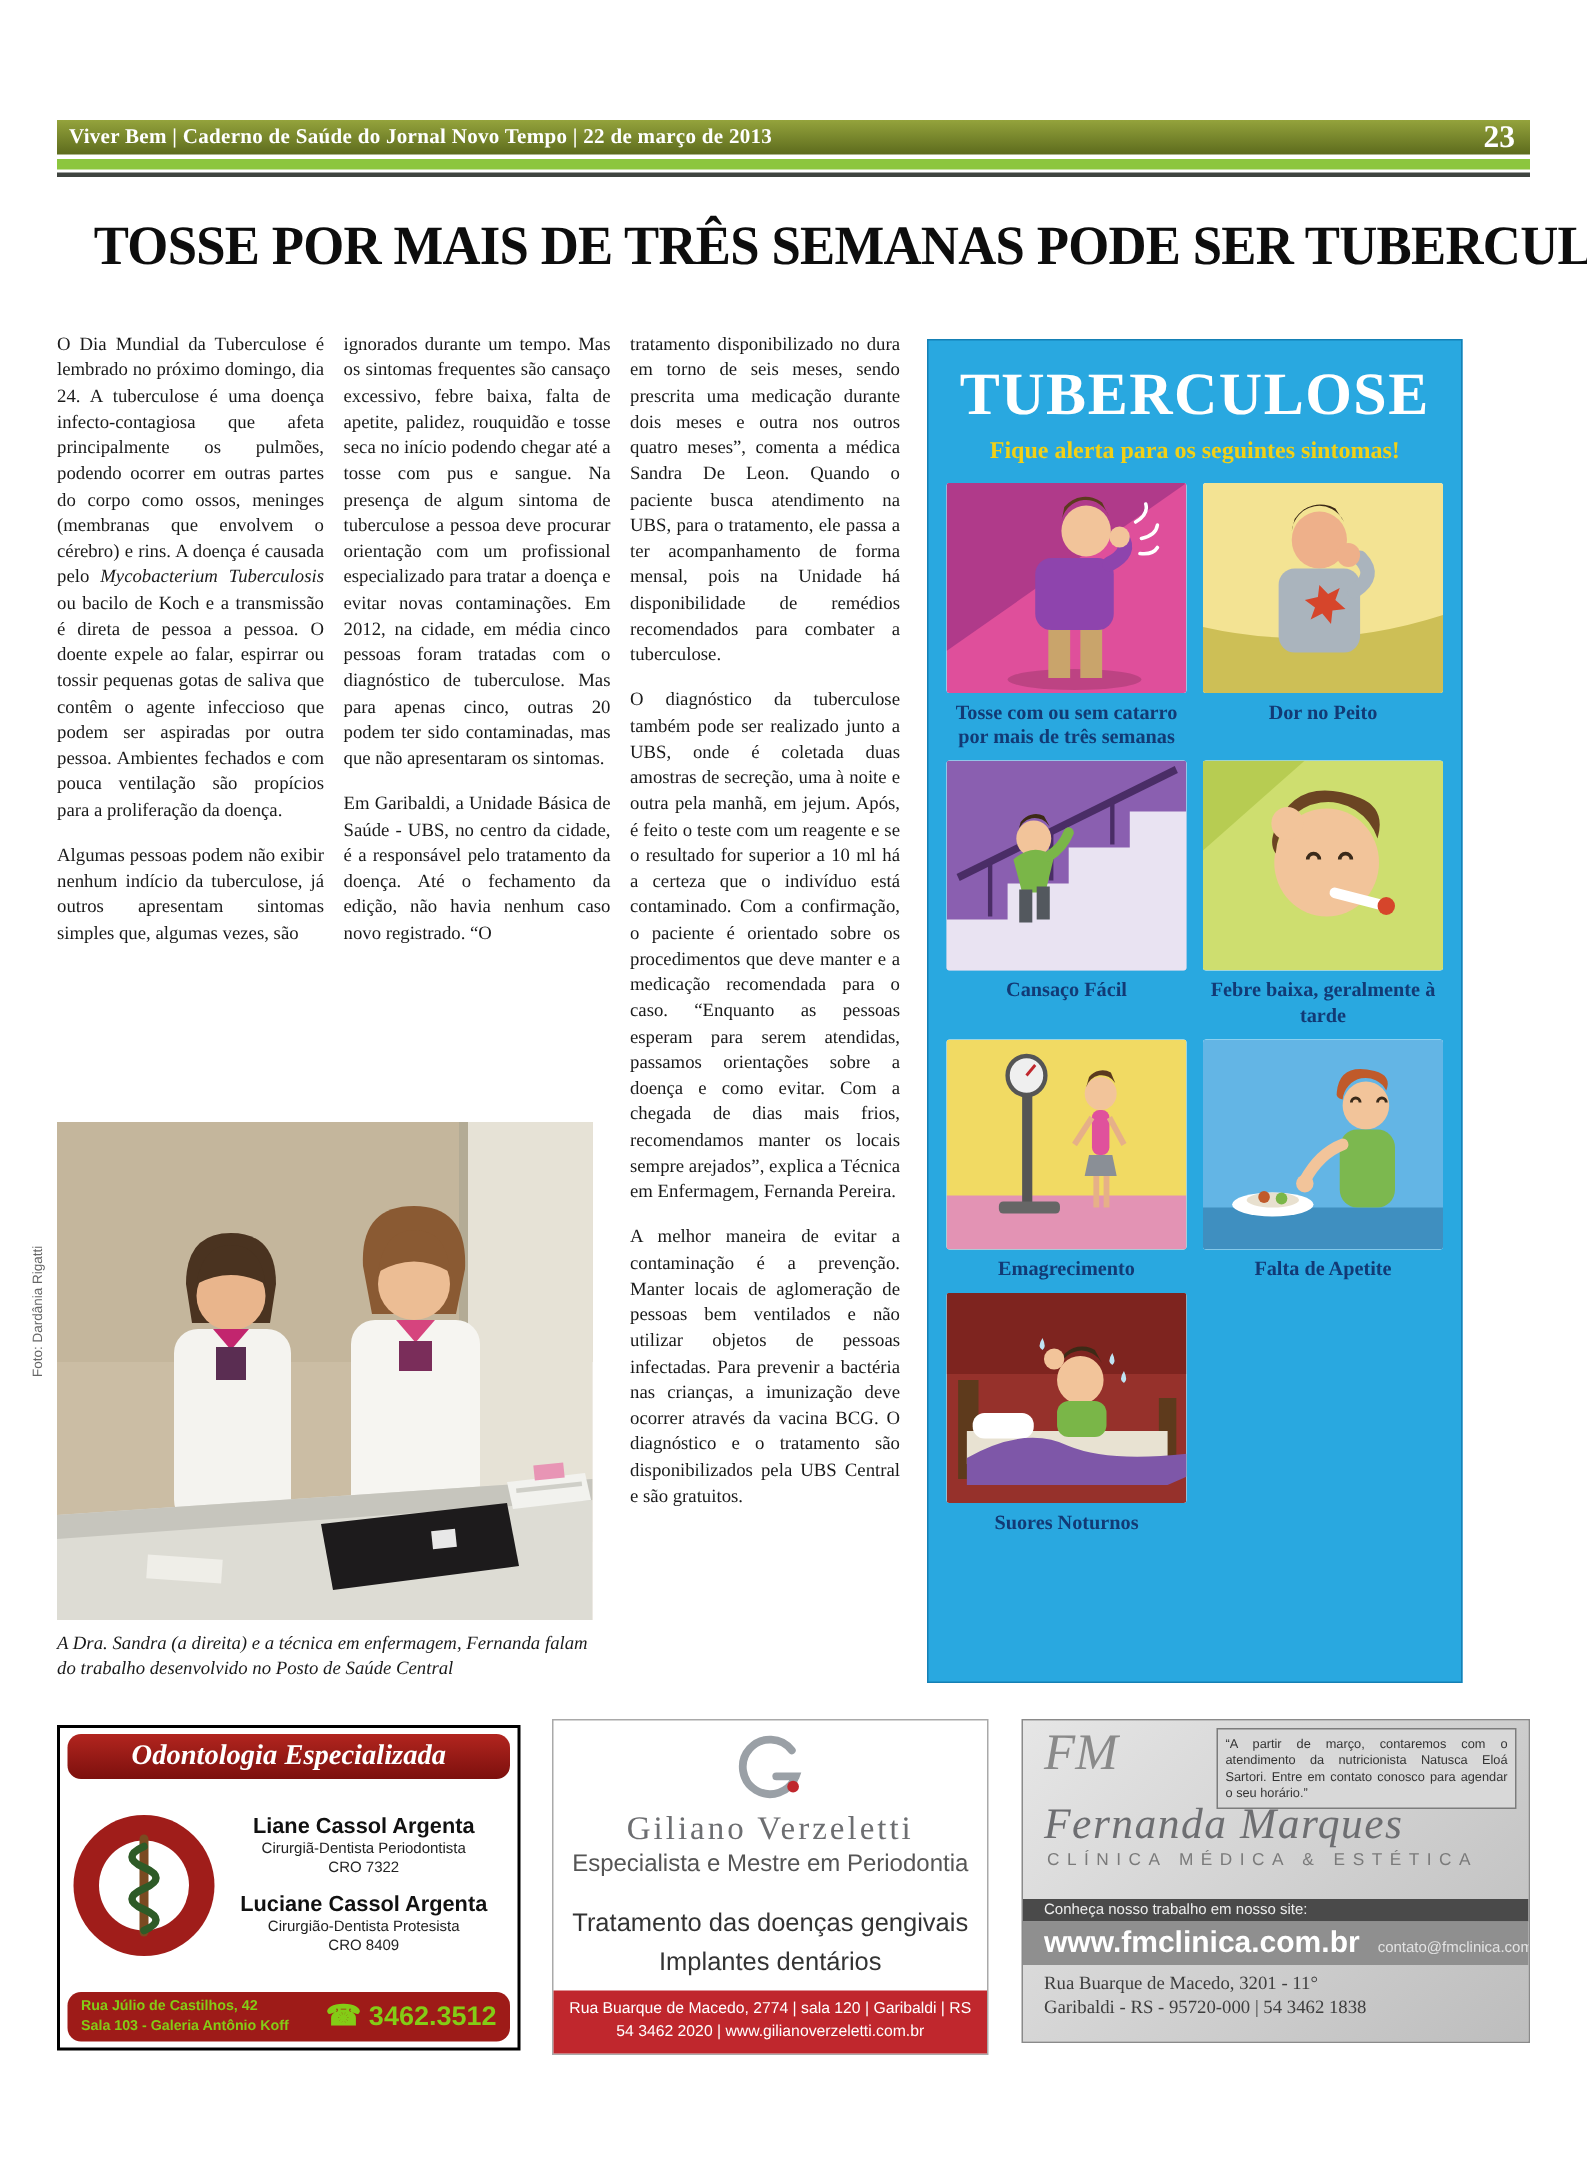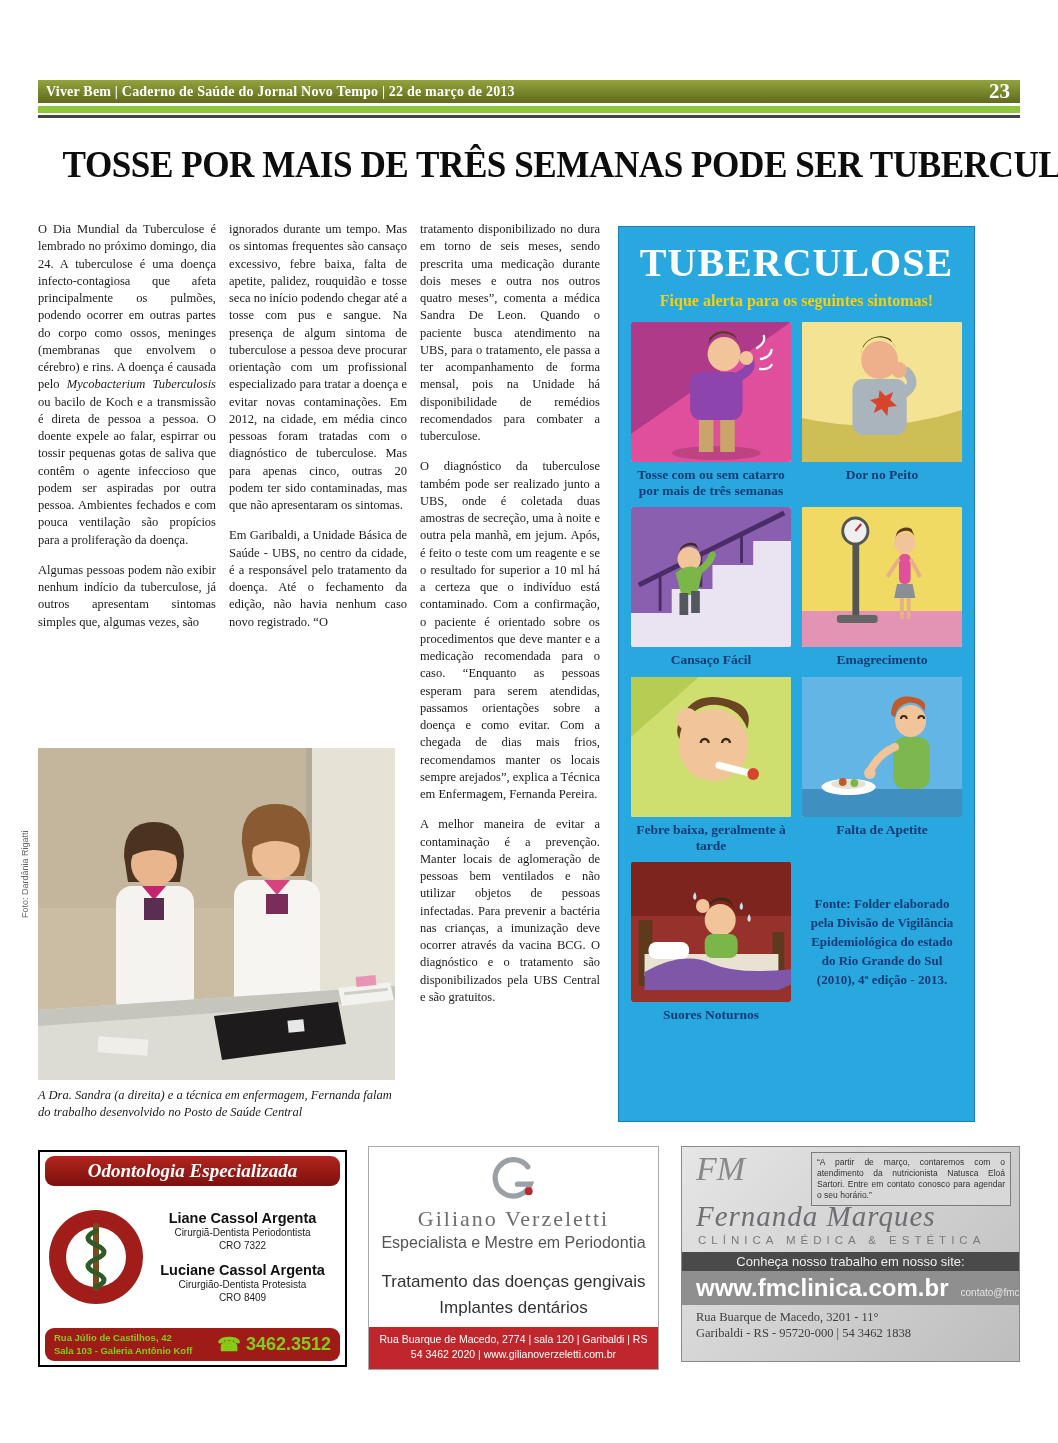--- a/index.html
+++ b/index.html
@@ -129,27 +129,27 @@
     width:200px; border:1px solid #7c7c7c; background:#d8d8d8; padding:4px 5px;
     font-family:"Liberation Sans", sans-serif; font-size:8.5px; color:#333;
     text-align:justify; line-height:1.3;
   }
   .fm-name { color:#6d6e71; font-size:29px; letter-spacing:1px; padding-left:14px; margin-top:-6px;font-style:italic; }
   .fm-sub {
     font-family:"Liberation Sans", sans-serif; font-size:11.5px; letter-spacing:5px;
     color:#7a7a7a; padding-left:16px; margin-top:1px;
   }
   .fm-strip-dark {
-    margin-top:6px; background:#4a4a4a; color:#eee; font-family:"Liberation Sans", sans-serif;
-    font-size:13px; padding:2px 14px;text-align:center;
+    margin-top:20px; background:#4a4a4a; color:#eee; font-family:"Liberation Sans", sans-serif;
+    font-size:10px; padding:2px 14px;
   }
   .fm-strip-site {
     background:#8f8f8f; color:#fff; display:flex; align-items:baseline; gap:12px; padding:3px 14px;
   }
-  .fm-site { font-family:"Liberation Sans", sans-serif; font-weight:bold; font-size:24px; }
+  .fm-site { font-family:"Liberation Sans", sans-serif; font-weight:bold; font-size:20px; }
   .fm-email { font-family:"Liberation Sans", sans-serif; font-size:10px; color:#e3e3e3; }
   .fm-addr { padding:4px 14px 0; color:#3e3e3e; font-size:12.5px; line-height:1.3; }
 </style>
 </head>
 <body>
 
 <div class="page">
 
   <header class="masthead">
     <div class="masthead-bar">
@@ -265,20 +265,36 @@
             <line x1="114" y1="56" x2="114" y2="26" stroke="#4a2d66" stroke-width="3"></line>
             <circle cx="60" cy="52" r="12" fill="#f2c49a"></circle>
             <path d="M49 48 a12 12 0 0 1 22 -4 l-4 -7 a13 13 0 0 0 -16 4 z" fill="#3c2a16"></path>
             <path d="M46 66 q14 -12 28 -2 l-6 24 l-16 0 z" fill="#7ab648"></path>
             <rect x="50" y="86" width="9" height="22" fill="#53585e"></rect>
             <rect x="62" y="84" width="9" height="22" fill="#53585e"></rect>
             <path d="M70 64 q10 -6 14 -16" stroke="#7ab648" stroke-width="7" fill="none" stroke-linecap="round"></path>
           </svg>
         </div>
         <figcaption class="symptom-label">Cansaço Fácil</figcaption>
+      </figure>
+
+      <figure class="symptom">
+        <div class="illus">
+          <svg viewBox="0 0 165 140" preserveAspectRatio="none">
+            <rect width="165" height="140" fill="#cede6f"></rect>
+            <path d="M0 0 L70 0 L0 60 Z" fill="#b7cc52"></path>
+            <circle cx="85" cy="68" r="36" fill="#f2c49a"></circle>
+            <path d="M50 62 a36 36 0 0 1 70 -10 q6 -20 -12 -27 q-44 -16 -58 20 q-5 10 0 17 z" fill="#6b4423"></path>
+            <circle cx="58" cy="42" r="11" fill="#f2c49a"></circle>
+            <path d="M72 66 a4 4 0 0 1 8 0 M94 66 a4 4 0 0 1 8 0" stroke="#3a2a1a" stroke-width="2.5" fill="none"></path>
+            <rect x="88" y="84" width="40" height="7" rx="3.5" fill="#ffffff" transform="rotate(14 88 84)"></rect>
+            <circle cx="126" cy="97" r="6" fill="#d6452b"></circle>
+          </svg>
+        </div>
+        <figcaption class="symptom-label">Febre baixa, geralmente à tarde</figcaption>
       </figure>
 
       <figure class="symptom">
         <div class="illus">
           <svg viewBox="0 0 165 140" preserveAspectRatio="none">
             <rect width="165" height="140" fill="#f1da63"></rect>
             <rect y="104" width="165" height="36" fill="#e393b4"></rect>
             <rect x="52" y="30" width="7" height="80" fill="#555555"></rect>
             <circle cx="55" cy="24" r="13" fill="#efefef" stroke="#555555" stroke-width="3"></circle>
             <line x1="55" y1="24" x2="61" y2="17" stroke="#c0272d" stroke-width="2"></line>
@@ -292,36 +308,20 @@
             <line x1="100" y1="52" x2="88" y2="70" stroke="#e6b088" stroke-width="4"></line>
             <line x1="112" y1="52" x2="122" y2="70" stroke="#e6b088" stroke-width="4"></line>
           </svg>
         </div>
         <figcaption class="symptom-label">Emagrecimento</figcaption>
       </figure>
 
       <figure class="symptom">
         <div class="illus">
           <svg viewBox="0 0 165 140" preserveAspectRatio="none">
-            <rect width="165" height="140" fill="#cede6f"></rect>
-            <path d="M0 0 L70 0 L0 60 Z" fill="#b7cc52"></path>
-            <circle cx="85" cy="68" r="36" fill="#f2c49a"></circle>
-            <path d="M50 62 a36 36 0 0 1 70 -10 q6 -20 -12 -27 q-44 -16 -58 20 q-5 10 0 17 z" fill="#6b4423"></path>
-            <circle cx="58" cy="42" r="11" fill="#f2c49a"></circle>
-            <path d="M72 66 a4 4 0 0 1 8 0 M94 66 a4 4 0 0 1 8 0" stroke="#3a2a1a" stroke-width="2.5" fill="none"></path>
-            <rect x="88" y="84" width="40" height="7" rx="3.5" fill="#ffffff" transform="rotate(14 88 84)"></rect>
-            <circle cx="126" cy="97" r="6" fill="#d6452b"></circle>
-          </svg>
-        </div>
-        <figcaption class="symptom-label">Febre baixa, geralmente à tarde</figcaption>
-      </figure>
-
-      <figure class="symptom">
-        <div class="illus">
-          <svg viewBox="0 0 165 140" preserveAspectRatio="none">
             <rect width="165" height="140" fill="#63b5e5"></rect>
             <rect y="112" width="165" height="28" fill="#3f8fc0"></rect>
             <ellipse cx="48" cy="110" rx="28" ry="8" fill="#ffffff"></ellipse>
             <ellipse cx="48" cy="107" rx="18" ry="5" fill="#e8e0cf"></ellipse>
             <circle cx="42" cy="105" r="4" fill="#c05a2a"></circle>
             <circle cx="54" cy="106" r="4" fill="#7ab648"></circle>
             <circle cx="112" cy="44" r="16" fill="#f2c49a"></circle>
             <path d="M96 40 a16 16 0 0 1 30 -6 q4 -10 -8 -13 q-24 -6 -26 14 q-1 4 4 5 z" fill="#c05a2a"></path>
             <path d="M120 42 a3 3 0 0 1 6 0 M102 42 a3 3 0 0 1 6 0" stroke="#3a2a1a" stroke-width="2" fill="none"></path>
             <rect x="94" y="60" width="38" height="52" rx="12" fill="#7cb84f"></rect>
@@ -345,21 +345,20 @@
             <path d="M77 52 a16 16 0 0 1 30 -5 l-5 -9 a17 17 0 0 0 -22 4 z" fill="#3c2a16"></path>
             <circle cx="74" cy="44" r="7" fill="#f2c49a"></circle>
             <rect x="76" y="72" width="34" height="24" rx="8" fill="#7ab648"></rect>
             <path d="M14 110 q40 -22 70 -8 q40 16 138 -4 l-70 30 l-138 0 z" fill="#7e57a8"></path>
             <path d="M114 40 q3 6 0 8 q-4 -2 0 -8 M122 52 q3 6 0 8 q-4 -2 0 -8 M66 30 q3 6 0 8 q-4 -2 0 -8" fill="#bfe3f2"></path>
           </svg>
         </div>
         <figcaption class="symptom-label">Suores Noturnos</figcaption>
       </figure>
 
-      <div class="source-cell">Fonte: Folder elaborado pela Divisão de Vigilância Epidemiológica do estado do Rio Grande do Sul (2010), 4ª edição - 2013.</div>
     </div>
   </aside>
 
   <div class="ad ad-odonto sans">
     <div class="odo-banner" style="font-family:'Liberation Serif',serif">Odontologia Especializada</div>
     <div class="odo-body">
       <div class="odo-emblem">
         <svg viewBox="0 0 100 100">
           <circle cx="50" cy="50" r="47" fill="#a01d1a"></circle>
           <circle cx="50" cy="50" r="30" fill="#ffffff"></circle>

